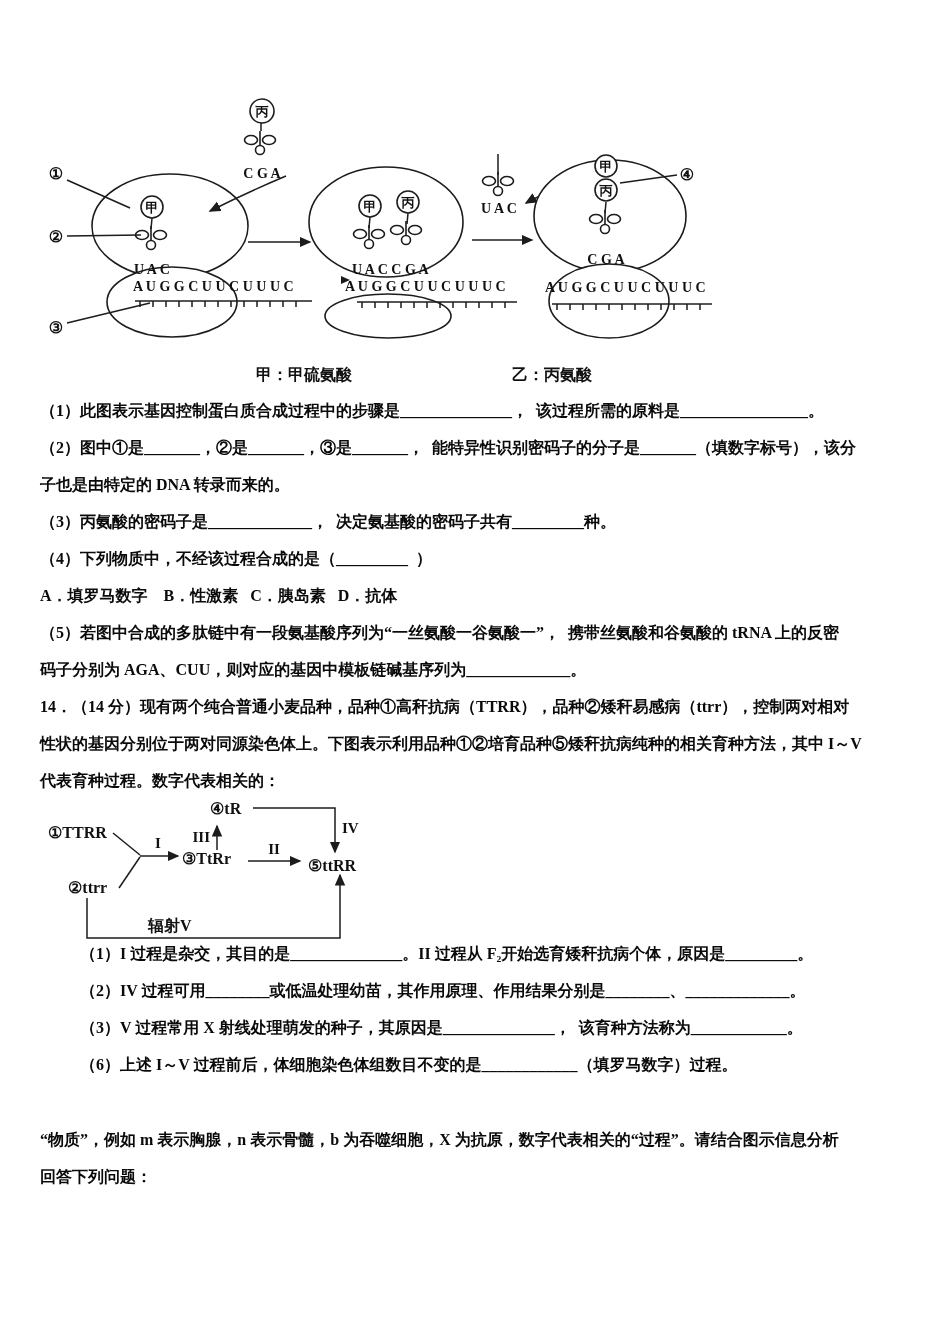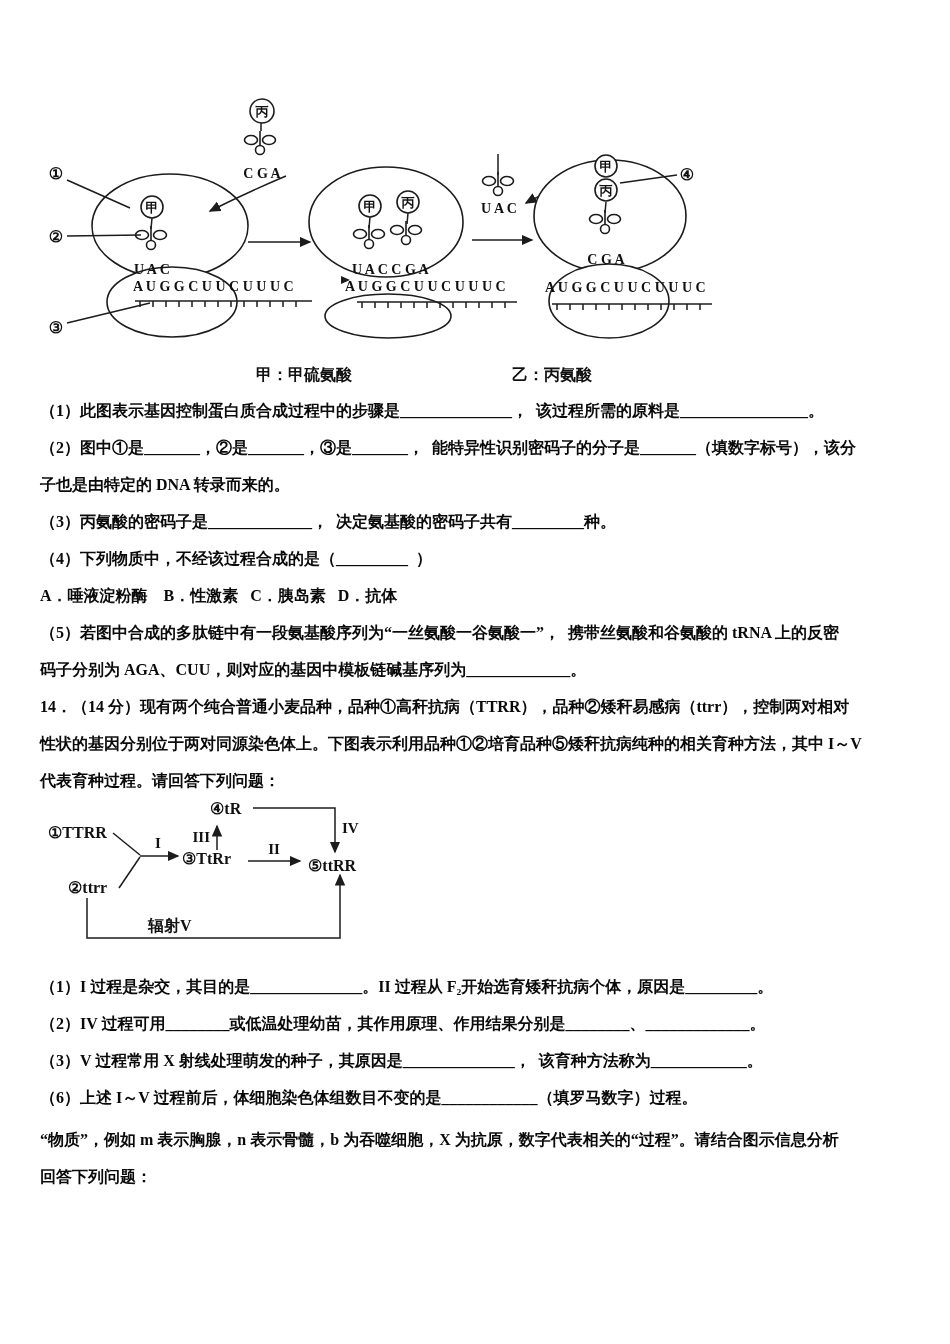--- a/index.html
+++ b/index.html
@@ -8,21 +8,21 @@
     font-family:"Liberation Serif","DejaVu Serif",serif; color:#000;
     overflow:hidden;
   }
   .textblock { position:absolute; left:0; width:767px; }
   .textblock p {
     margin:0; padding-left:40px; font-size:16px; line-height:37px;
     font-weight:700; white-space:pre; color:#0a0a0a;
   }
   #textA { top:392px; }
   #textB { top:688px; }
-  #textC { top:968px; }
+  #textC { top:935px;margin-left:40px; }
   #textD { top:1121px; }
   #fig1 { position:absolute; top:90px; left:0; }
   #fig2 { position:absolute; top:800px; left:40px; }
   svg .ln   { stroke:#1c1c1c; stroke-width:1.5; fill:none; }
   svg .shape{ stroke:#1c1c1c; stroke-width:1.6; fill:#ffffff; }
   svg .lbl  { fill:#111; stroke:none; font-family:"Liberation Serif","DejaVu Serif",serif; font-weight:700; }
   svg .seq  { font-size:14px; }
   svg .aa   { font-size:13px; text-anchor:middle; }
   svg .mark { font-size:16px; text-anchor:middle; }
   svg .cap  { font-size:16px; }
@@ -126,29 +126,29 @@
     <text class="lbl cap" x="256" y="290">甲：甲硫氨酸</text>
     <text class="lbl cap" x="512" y="290">乙：丙氨酸</text>
   </svg>
 
   <div id="textA" class="textblock">
     <p>（1）此图表示基因控制蛋白质合成过程中的步骤是______________，  该过程所需的原料是________________。</p>
     <p>（2）图中①是_______，②是_______，③是_______，  能特异性识别密码子的分子是_______（填数字标号），该分</p>
     <p>子也是由特定的 DNA 转录而来的。</p>
     <p>（3）丙氨酸的密码子是_____________，  决定氨基酸的密码子共有_________种。</p>
     <p>（4）下列物质中，不经该过程合成的是（_________  ）</p>
-    <p>A．唾液淀粉酶    B．性激素   C．胰岛素   D．抗体</p>
+    <p>A．填罗马数字    B．性激素   C．胰岛素   D．抗体</p>
     <p>（5）若图中合成的多肽链中有一段氨基酸序列为“一丝氨酸一谷氨酸一”，  携带丝氨酸和谷氨酸的 tRNA 上的反密</p>
     <p>码子分别为 AGA、CUU，则对应的基因中模板链碱基序列为_____________。</p>
   </div>
 
   <div id="textB" class="textblock">
     <p>14．（14 分）现有两个纯合普通小麦品种，品种①高秆抗病（TTRR），品种②矮秆易感病（ttrr），控制两对相对</p>
     <p>性状的基因分别位于两对同源染色体上。下图表示利用品种①②培育品种⑤矮秆抗病纯种的相关育种方法，其中 I～V</p>
-    <p>代表育种过程。请回答下列问题：</p>
+    <p>代表育种过程。数字代表相关的：</p>
   </div>
 
   <svg id="fig2" width="380" height="160" viewBox="0 0 380 160">
     <g font-size="16" class="lbl">
       <text x="8" y="38">①TTRR</text>
       <text x="28" y="93">②ttrr</text>
       <text x="142" y="64">③TtRr</text>
       <text x="170" y="14">④tR</text>
       <text x="268" y="71">⑤ttRR</text>
       <text x="118" y="48" font-size="15" text-anchor="middle">I</text>

